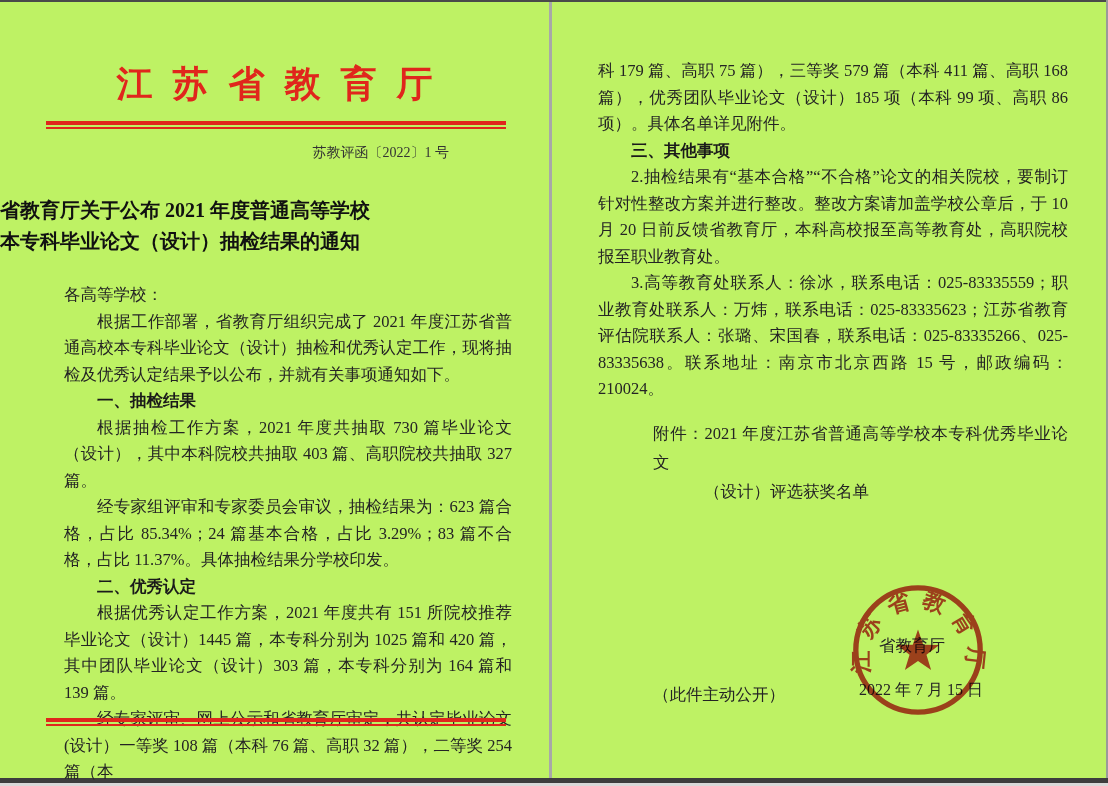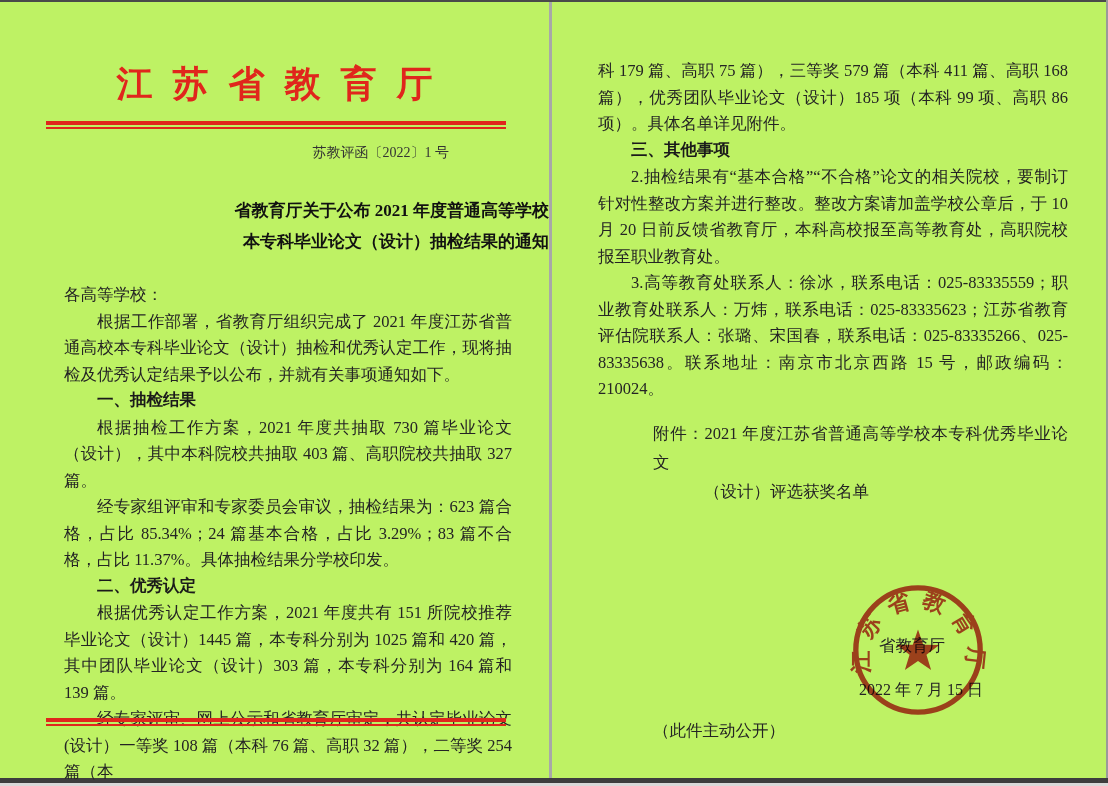--- a/index.html
+++ b/index.html
@@ -47,23 +47,23 @@
   }
   .doc-number {
     margin-top: 15px;
     padding-right: 100px;
     text-align: right;
     font-size: 14px;
     color: #333333;
   }
   .notice-title {
     margin-top: 33px;
-    text-align: right;
+    text-align: left;
     font-weight: bold;
-    font-size: 17px;
+    font-size: 20px;
     line-height: 31px;
     color: #111111;
   }
 
   
   .body-block {
     font-size: 16.5px;
     line-height: 26.5px;
     text-align: justify;
     color: #242424;
@@ -71,34 +71,34 @@
   #page1 .body-block { margin: 25px 37px 16px 64px; }
   #page2 .body-block { margin: 58px 36px 0 46px; }
   .body-block p { text-indent: 2em; }
   .body-block p.no-indent { text-indent: 0; }
   .section-heading {
     text-indent: 2em;
     font-weight: bold;
     font-size: 16.5px;
     line-height: 26.5px;
     color: #1a1a1a;
-    font-family: Liberation Mono, monospace;
+    font-family: Liberation Serif, serif;
   }
   .attachment {
     margin-top: 16px;
     padding-left: 55px;
     text-indent: 0;
     line-height: 29px;
   }
   .attachment .line2 { padding-left: 51px; }
 
   
   .sig-name  { position: absolute; top: 635px; left: 300px; width: 120px; text-align: center; font-size: 16.5px; color: #242424; }
   .sig-date  { position: absolute; top: 660px; left: 289px; width: 160px; text-align: center; font-size: 16px; color: #242424; white-space: nowrap; margin-top: 20px; }
-  .disclosure-note { position: absolute; top: 684px; left: 101px; font-size: 16.5px; color: #242424; margin-top: 36px; }
+  .disclosure-note { position: absolute; top: 684px; left: 101px; font-size: 16.5px; color: #242424; }
   .seal {
     position: absolute;
     top: 582px;
     left: 298px;
     width: 136px;
     height: 136px;
     opacity: 0.9;
     mix-blend-mode: multiply;
     pointer-events: none;
   }

